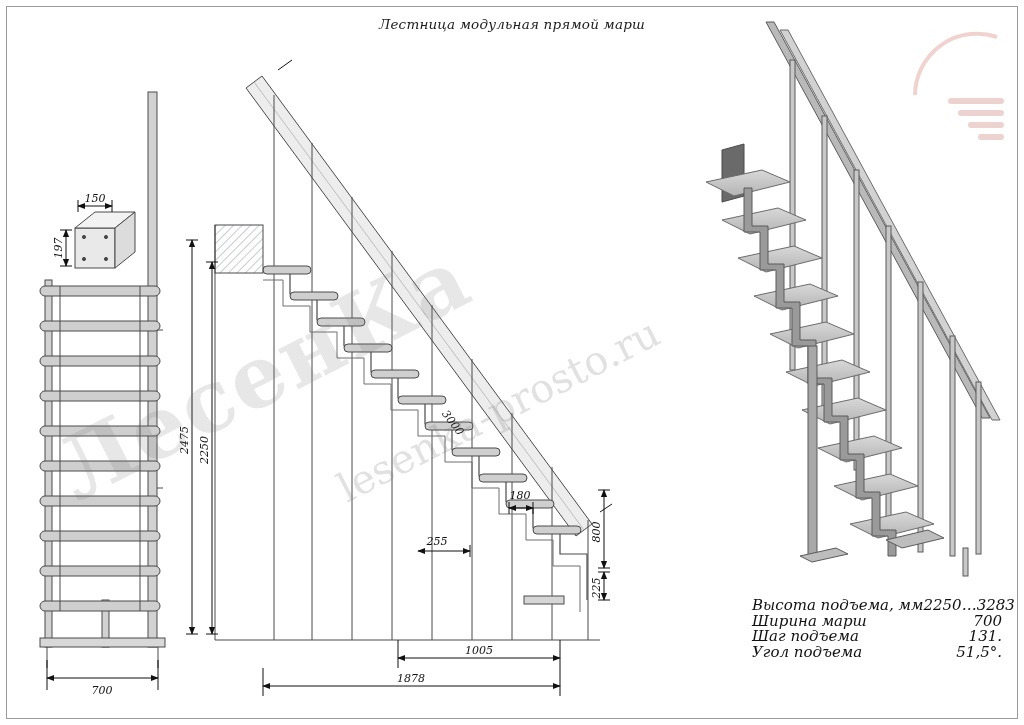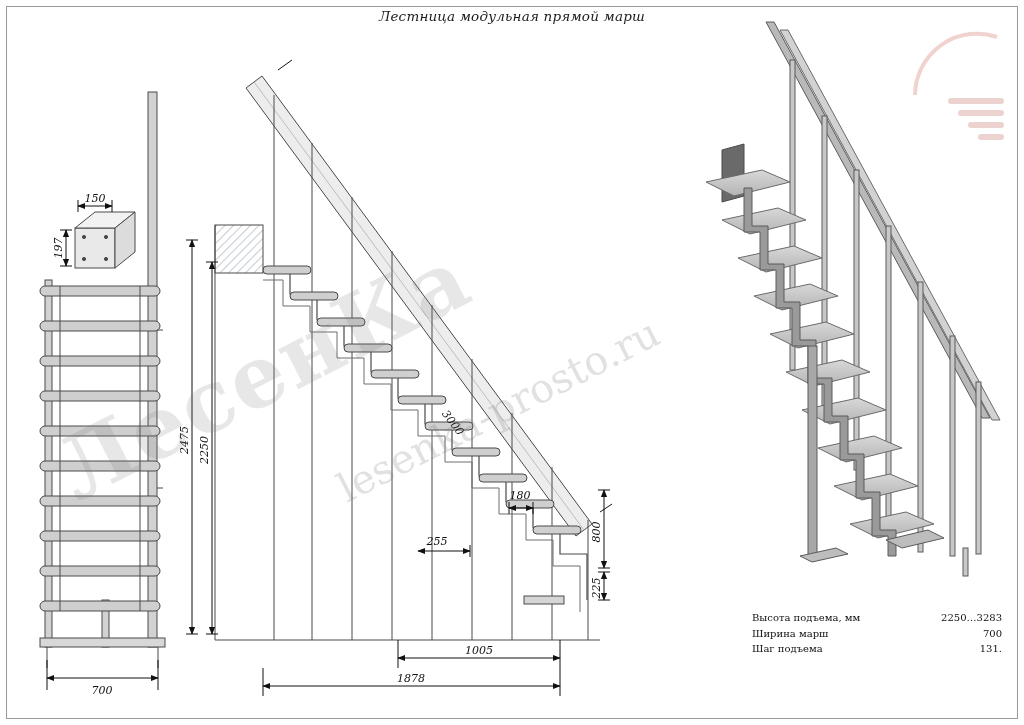--- a/index.html
+++ b/index.html
@@ -1,30 +1,30 @@
 <!DOCTYPE html>
 <html><head>
 <meta charset="utf-8">
 <style>
   html,body{margin:0;padding:0;background:#ffffff;}
   body{width:1024px;height:725px;font-family:"Liberation Sans",sans-serif;overflow:hidden;}
   .sheet{position:relative;width:1024px;height:725px;background:#fff;}
   .frame{position:absolute;left:6px;top:6px;width:1010px;height:711px;border:1px solid #9a9a9a;}
-  .title{position:absolute;left:0;top:8px;width:1024px;text-align:center;font-family:"DejaVu Serif",serif;
+  .title{position:absolute;left:0;top:16px;width:1024px;text-align:center;font-family:"DejaVu Serif",serif;
          font-style:italic;font-size:13.5px;color:#1a1a1a;letter-spacing:.2px;}
   svg.draw{position:absolute;left:0;top:0;width:1024px;height:725px;}
   
   .wm1{position:absolute;left:40px;top:430px;transform:rotate(-27deg);transform-origin:left top;
        font-family:"DejaVu Serif",serif;font-weight:bold;font-size:86px;color:rgba(120,120,120,0.18);
        white-space:nowrap;letter-spacing:2px;}
   .wm2{position:absolute;left:330px;top:470px;transform:rotate(-27deg);transform-origin:left top;
        font-family:"DejaVu Serif",serif;font-size:40px;color:rgba(120,120,120,0.22);white-space:nowrap;}
   
   .spec{position:absolute;left:752px;top:598px;width:250px;font-family:"DejaVu Serif",serif;
-        font-size:10px;color:#111;margin-top:12px;}
+        font-style:italic;font-size:15px;color:#111;}
   .spec .row{display:flex;justify-content:space-between;line-height:15.5px;}
   .spec .row .k{white-space:nowrap;}
   .spec .row .v{white-space:nowrap;}
   .dimtext{font-family:"DejaVu Serif",serif;font-style:italic;font-size:11px;fill:#111;}
 </style>
 </head>
 <body>
 
 <div class="sheet">
 
@@ -262,15 +262,19 @@
       <span class="v">2250…3283</span>
     </div>
     <div class="row">
       <span class="k">Ширина марш</span>
       <span class="v">700</span>
     </div>
     <div class="row">
       <span class="k">Шаг подъема</span>
       <span class="v">131.</span>
     </div>
+    <div class="row">
+      <span class="k">Угол подъема</span>
+      <span class="v">51,5°.</span>
+    </div>
   </div>
 
 </div>
 
 </body></html>

